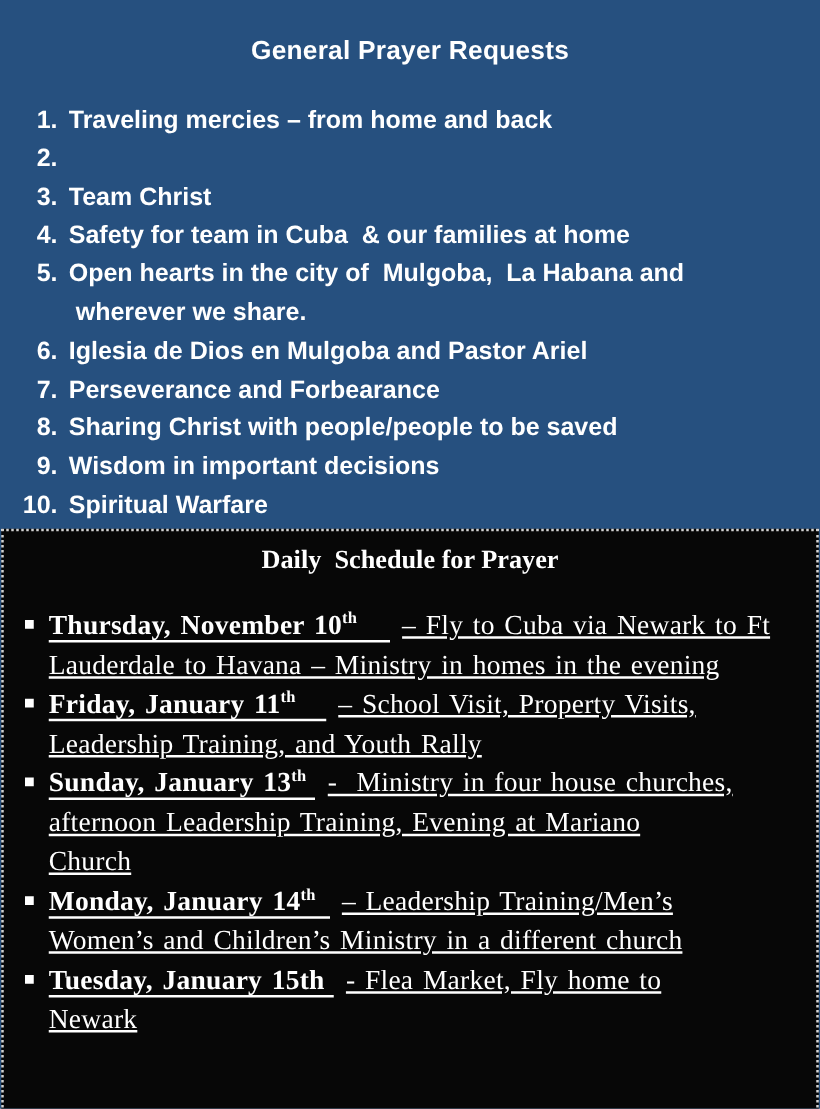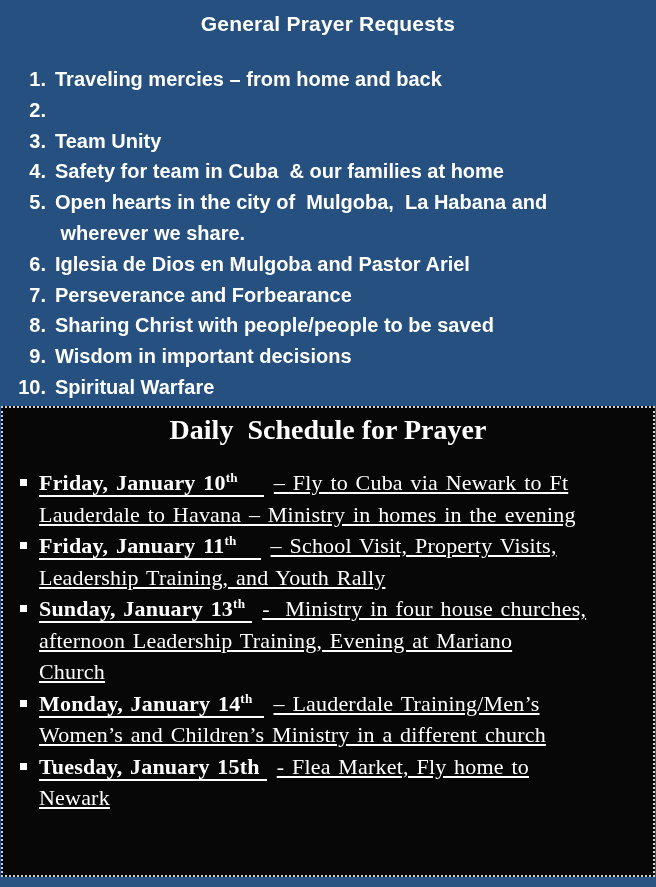--- a/index.html
+++ b/index.html
@@ -10,20 +10,21 @@
     background: #26507f;
     overflow: hidden;
   }
 
   
   .top-panel {
     box-sizing: border-box;
     height: 406px;
     padding-top: 11px;
     font-family: "Liberation Sans", sans-serif;
+    margin-top: 17px;
   }
   .g-title {
     text-align: center;
     color: #ffffff;
     font-weight: bold;
     font-size: 21px;
     line-height: 26px;
     white-space: pre-wrap;
     letter-spacing: 0.2px;
   }
@@ -54,21 +55,21 @@
     height: 471px;
     background: #070707;
     border: 2px dotted #d3d3d3;
     padding-top: 7px;
     font-family: "Liberation Serif", serif;
   }
   .s-title {
     text-align: center;
     color: #ffffff;
     font-weight: bold;
-    font-size: 28px;
+    font-size: 21px;
     line-height: 30px;
     white-space: pre-wrap;
   }
   .s-list { margin-top: 22px; }
   .s-row { display: flex; }
   .s-bullet {
     flex: none;
     width: 7px;
     height: 7px;
     background: #ffffff;
@@ -120,21 +121,21 @@
     <div class="g-list">
       <div class="g-row">
         <span class="g-num">1.</span>
         <span class="g-text">Traveling mercies – from home and back</span>
       </div>
       <div class="g-row">
         <span class="g-num">2.</span>
       </div>
       <div class="g-row">
         <span class="g-num">3.</span>
-        <span class="g-text">Team Unity</span>
+        <span class="g-text">Team Christ</span>
       </div>
       <div class="g-row">
         <span class="g-num">4.</span>
         <span class="g-text">Safety for team in Cuba  &amp; our families at home</span>
       </div>
       <div class="g-row">
         <span class="g-num">5.</span>
         <span class="g-text">Open hearts in the city of  Mulgoba,  La Habana and
  wherever we share.</span>
       </div>
@@ -159,37 +160,37 @@
         <span class="g-text">Spiritual Warfare</span>
       </div>
     </div>
   </div>
 
   <div class="schedule-box">
     <div class="s-title">Daily  Schedule for Prayer</div>
     <div class="s-list">
       <div class="s-row">
         <span class="s-bullet"></span>
-        <p class="s-item"><span class="s-date"><span>Friday, January 10</span><sup>th</sup></span><span class="s-rest">– Fly to Cuba via Newark to Ft
+        <p class="s-item"><span class="s-date"><span>Thursday, November 10</span><sup>th</sup></span><span class="s-rest">– Fly to Cuba via Newark to Ft
 Lauderdale to Havana – Ministry in homes in the evening</span></p>
       </div>
       <div class="s-row">
         <span class="s-bullet"></span>
         <p class="s-item"><span class="s-date"><span>Friday, January 11</span><sup>th</sup></span><span class="s-rest">– School Visit, Property Visits,
 Leadership Training, and Youth Rally</span></p>
       </div>
       <div class="s-row">
         <span class="s-bullet"></span>
         <p class="s-item"><span class="s-date"><span>Sunday, January 13</span><sup>th</sup></span><span class="s-rest">-  Ministry in four house churches,
 afternoon Leadership Training, Evening at Mariano
 Church</span></p>
       </div>
       <div class="s-row">
         <span class="s-bullet"></span>
-        <p class="s-item"><span class="s-date"><span>Monday, January 14</span><sup>th</sup></span><span class="s-rest">– Lauderdale Training/Men’s
+        <p class="s-item"><span class="s-date"><span>Monday, January 14</span><sup>th</sup></span><span class="s-rest">– Leadership Training/Men’s
 Women’s and Children’s Ministry in a different church</span></p>
       </div>
       <div class="s-row">
         <span class="s-bullet"></span>
         <p class="s-item"><span class="s-date"><span>Tuesday, January 15th</span><sup></sup></span><span class="s-rest">- Flea Market, Fly home to
 Newark</span></p>
       </div>
     </div>
   </div>
 

